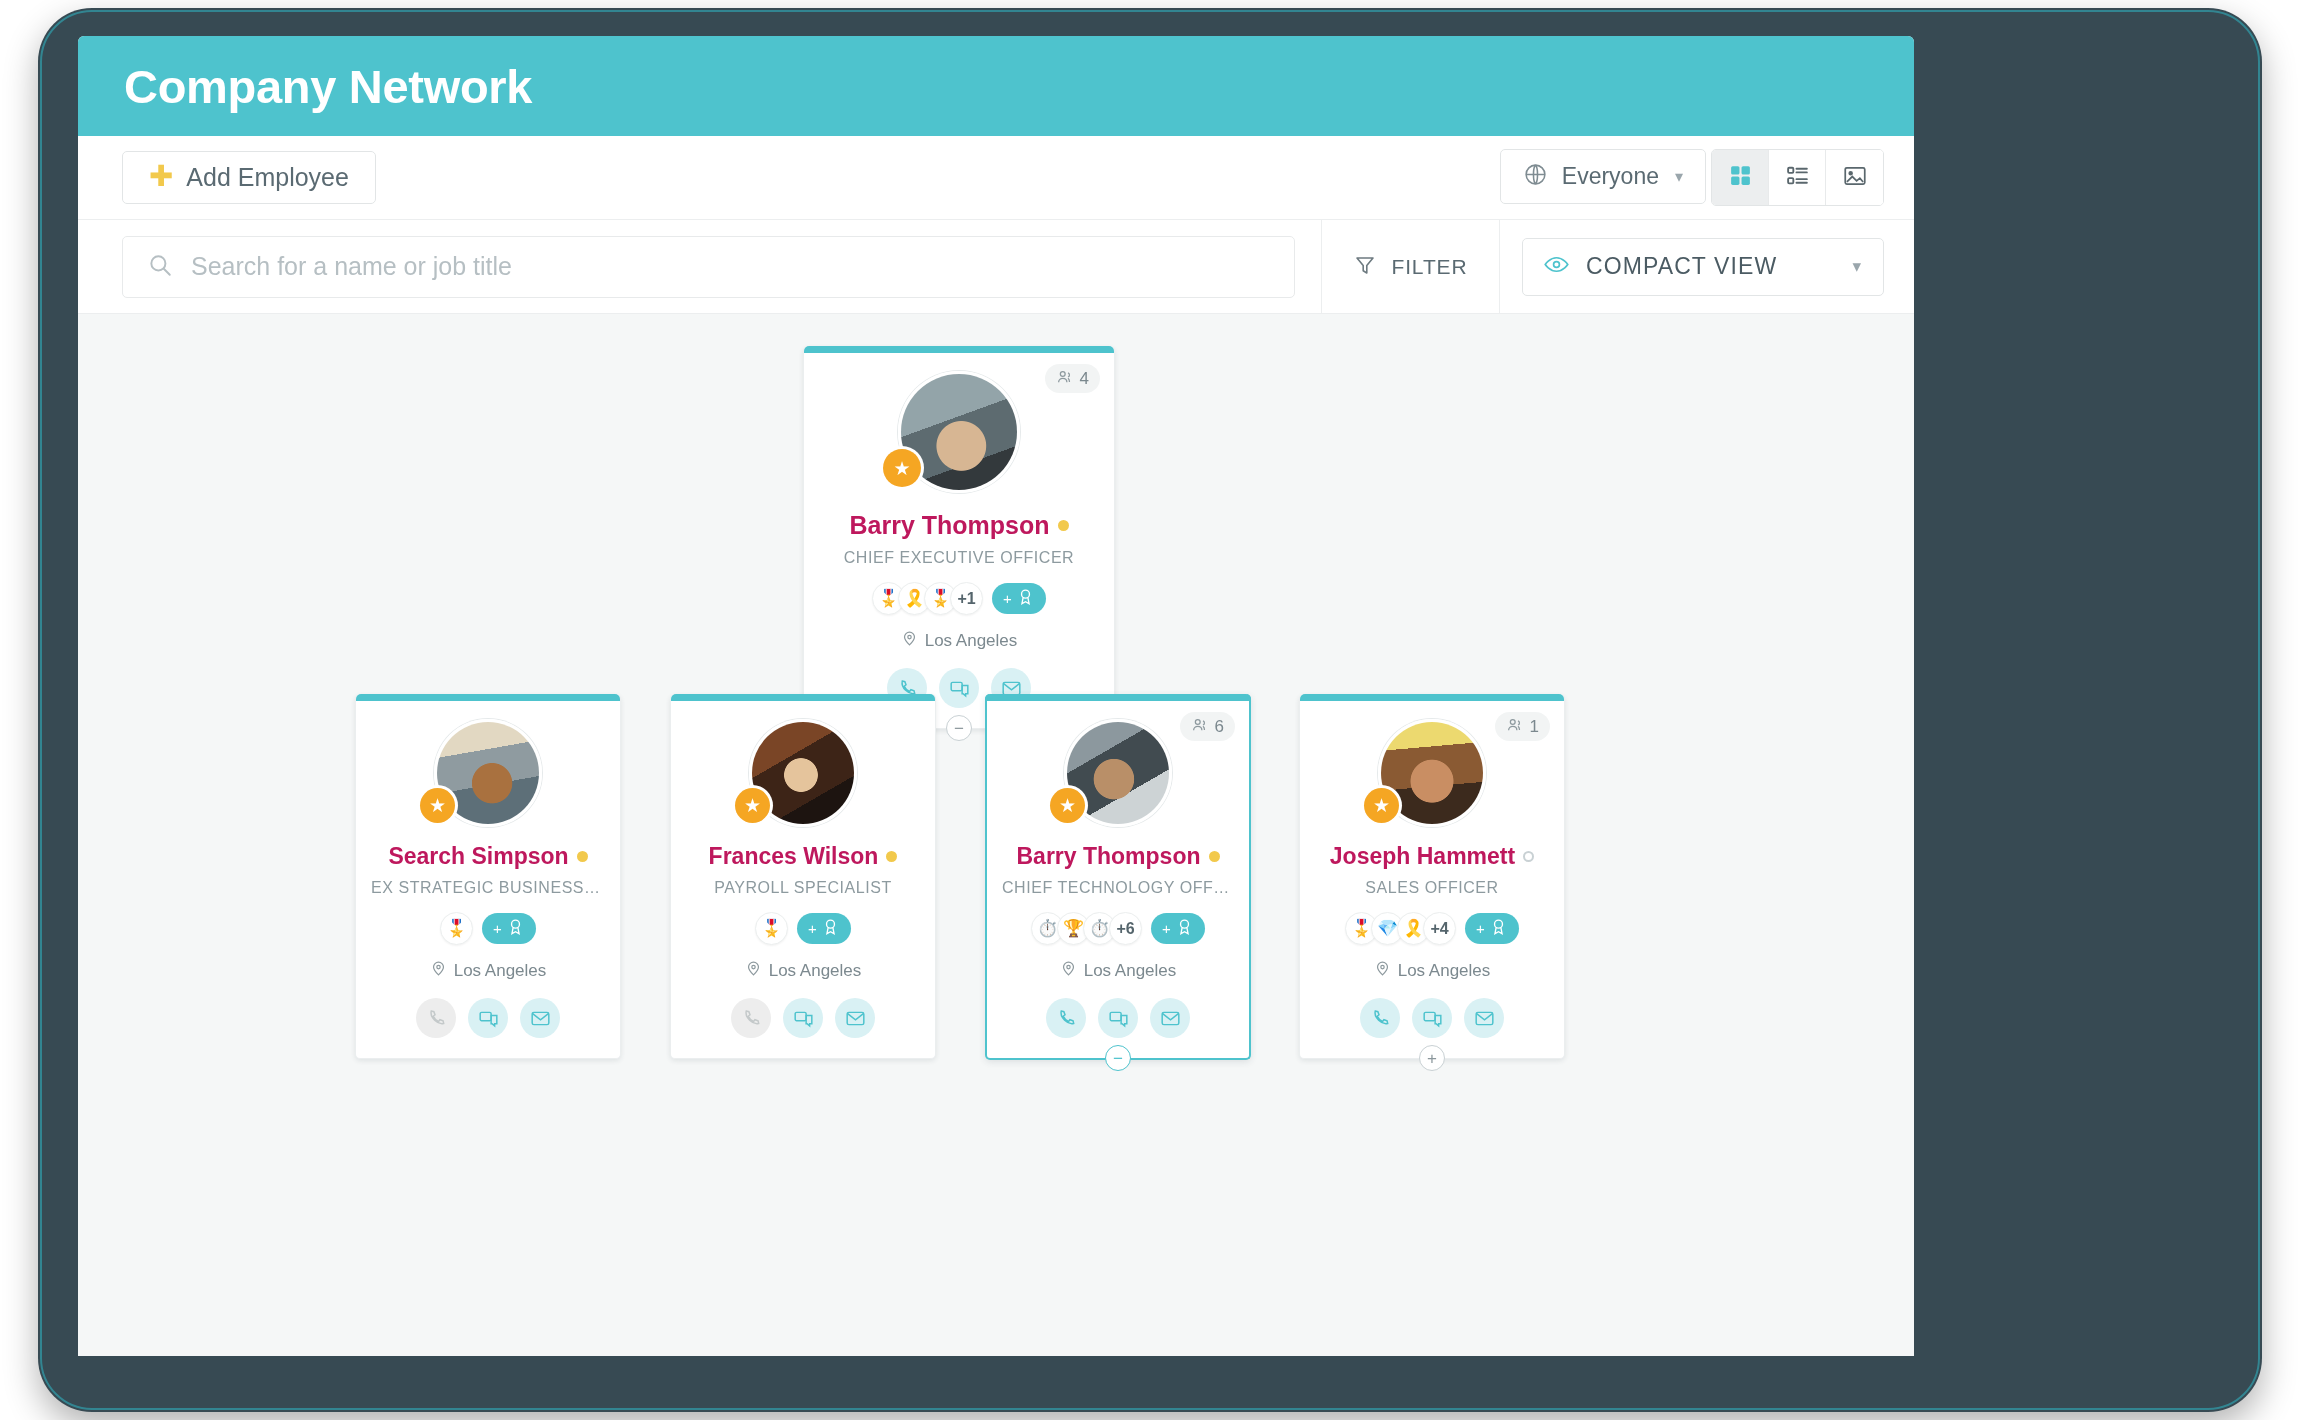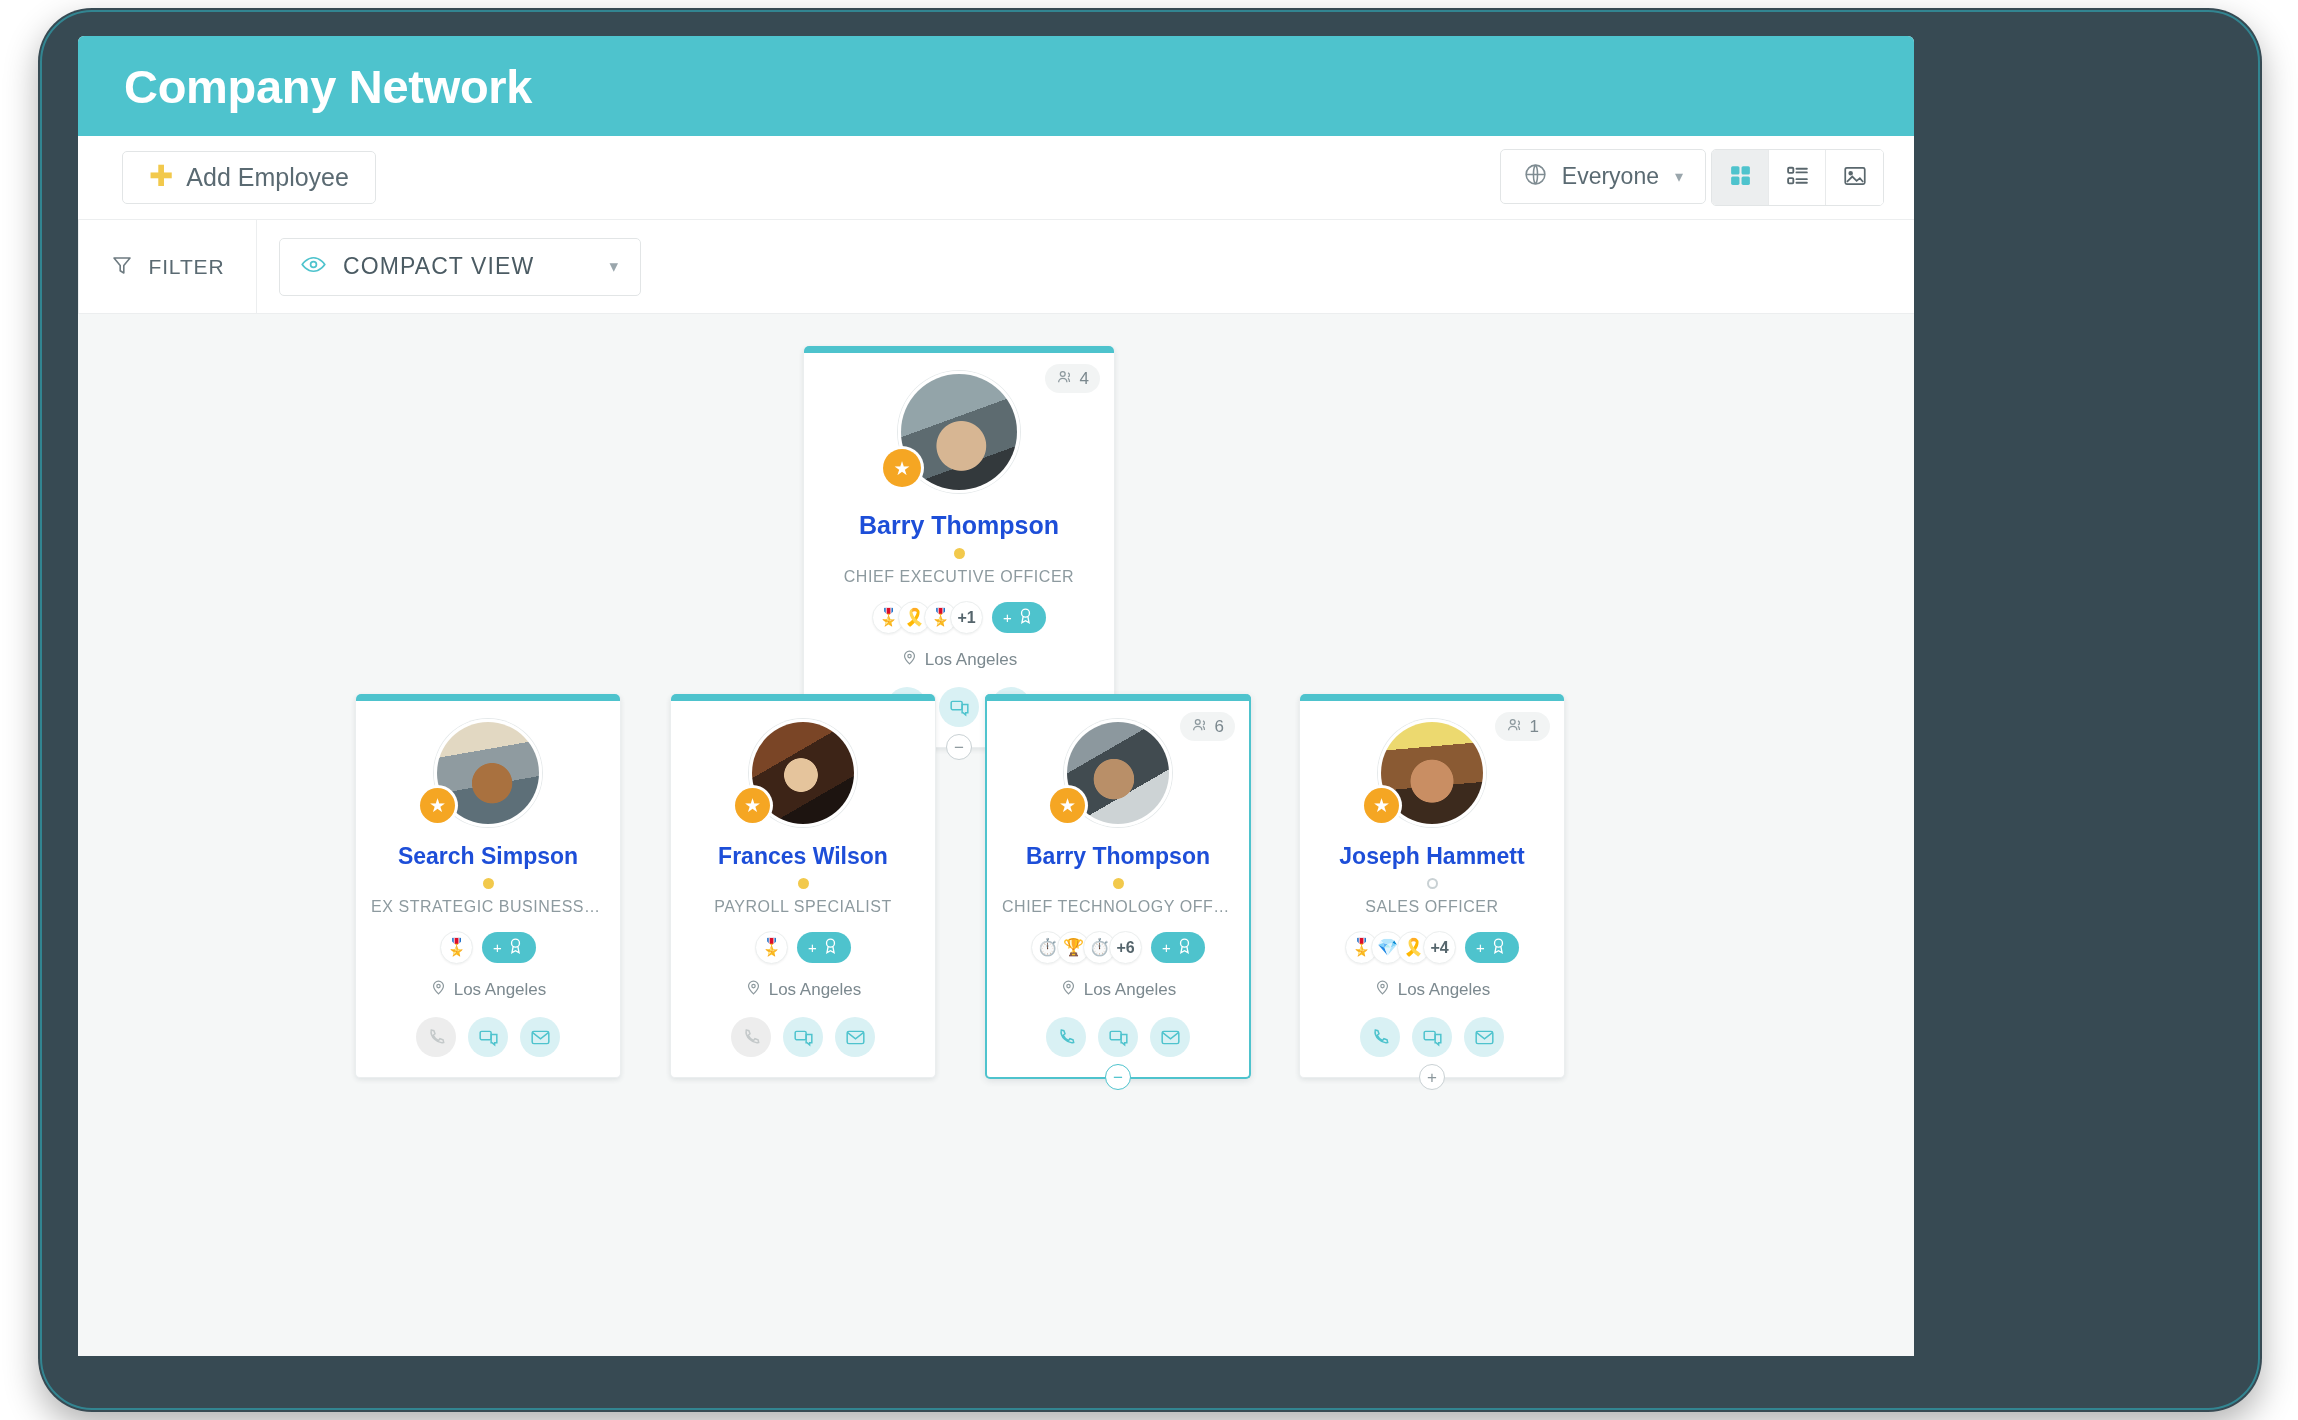--- a/index.html
+++ b/index.html
@@ -187,24 +187,23 @@
     width: 35px; height: 35px; border-radius: 50%;
     background: #f5a623;
     display: flex; align-items: center; justify-content: center;
     color: #fff; font-size: 19px;
     box-shadow: 0 0 0 3px #fff;
   }
   .card.big .star { margin-left: -76px; bottom: 6px; width: 38px; height: 38px; }
 
   .pname {
     margin-top: 16px; text-align: center;
-    font-size: 23px; font-weight: 700; color: #1d4ed8;
+    font-size: 23px; font-weight: 700; color: #be185d;
     display: flex; align-items: center; justify-content: center; gap: 8px;
     white-space: nowrap;
-    flex-direction: column;
   }
   .card.big .pname { font-size: 25px; margin-top: 18px; }
   .dot { width: 11px; height: 11px; border-radius: 50%; background: #f2c94c; display:inline-block; }
   .dot.off { background: transparent; border: 2px solid #c9d1d4; width: 11px; height: 11px; }
 
   .ptitle {
     margin-top: 9px; text-align: center;
     font-size: 16px; color: #8d9a9f; letter-spacing: .55px;
     padding: 0 15px;
     white-space: nowrap; overflow: hidden; text-overflow: ellipsis;
@@ -315,20 +314,31 @@
                 <circle cx="8" cy="9.5" r="1.3" fill="#5a676d"></circle>
                 <path d="M4.5 17.5l5-5 4 4 3-2.5 3 3.5"></path>
               </svg>
             </span>
           </div>
         </div>
       </div>
     </div>
 
     <div id="searchrow">
+      <div id="searchwrap">
+        <div class="searchbox">
+          <span>
+            <svg width="26" height="26" viewBox="0 0 24 24" fill="none" stroke="#b6bfc3" stroke-width="1.8">
+              <circle cx="10.5" cy="10.5" r="6.5"></circle>
+                <path d="M15.5 15.5L21 21" stroke-linecap="round"></path>
+            </svg>
+          </span>
+          <input type="text" placeholder="Search for a name or job title" style="">
+        </div>
+      </div>
 
       <div class="filter-cell">
         <span>
           <svg width="24" height="24" viewBox="0 0 24 24" fill="none" stroke="#6d7a80" stroke-width="1.6">
             <path d="M4 5h16l-6.2 7.4V20l-3.6-2.2v-5.4z" stroke-linejoin="round"></path>
           </svg>
         </span>
         <span class="filter-label">FILTER</span>
       </div>
 

